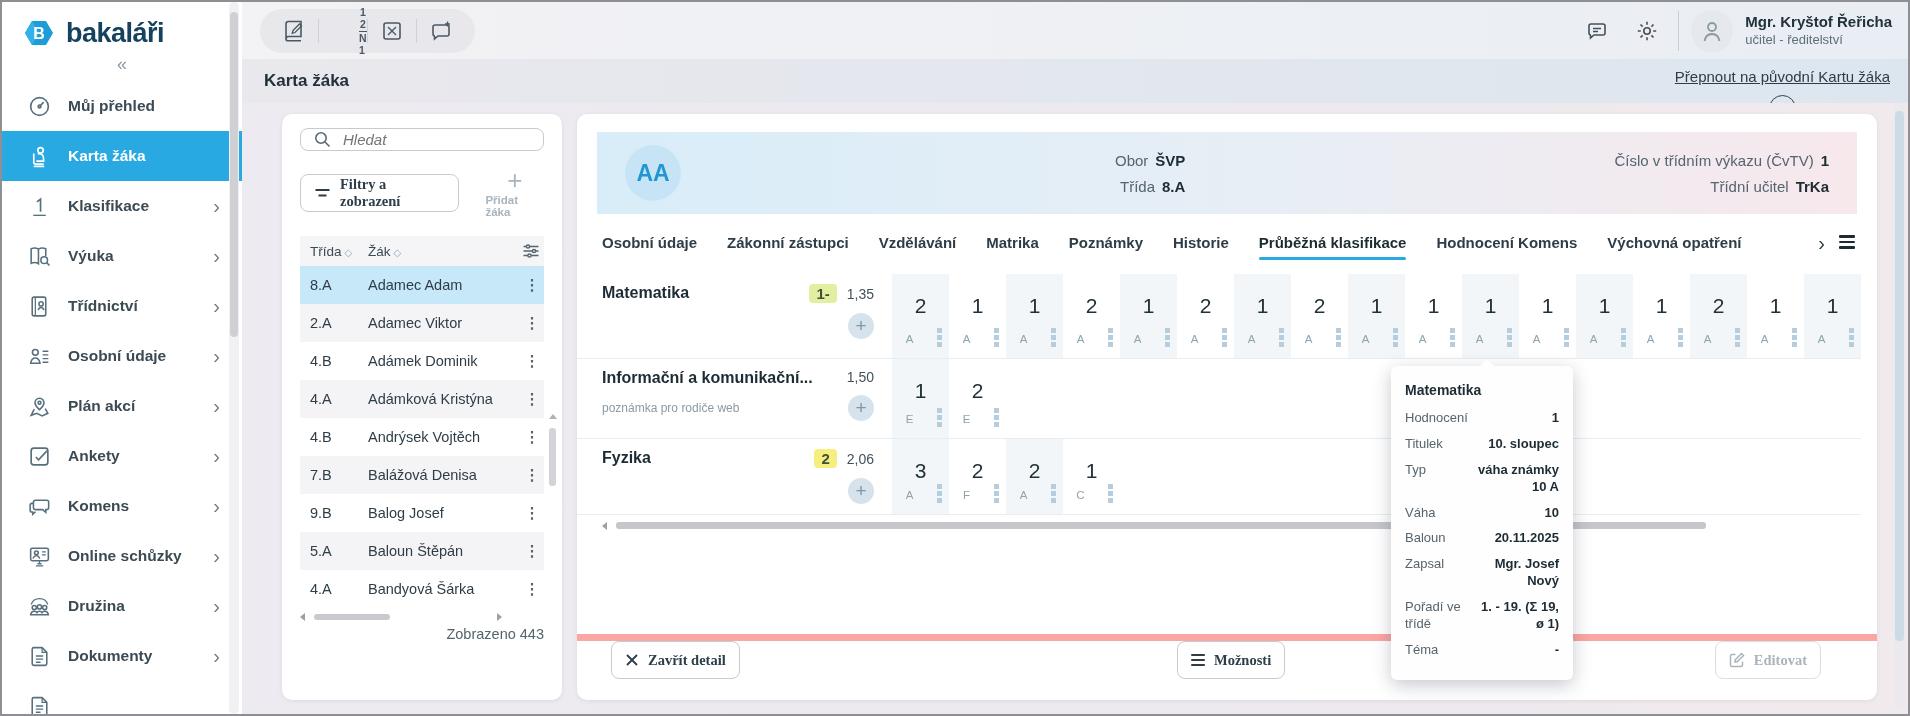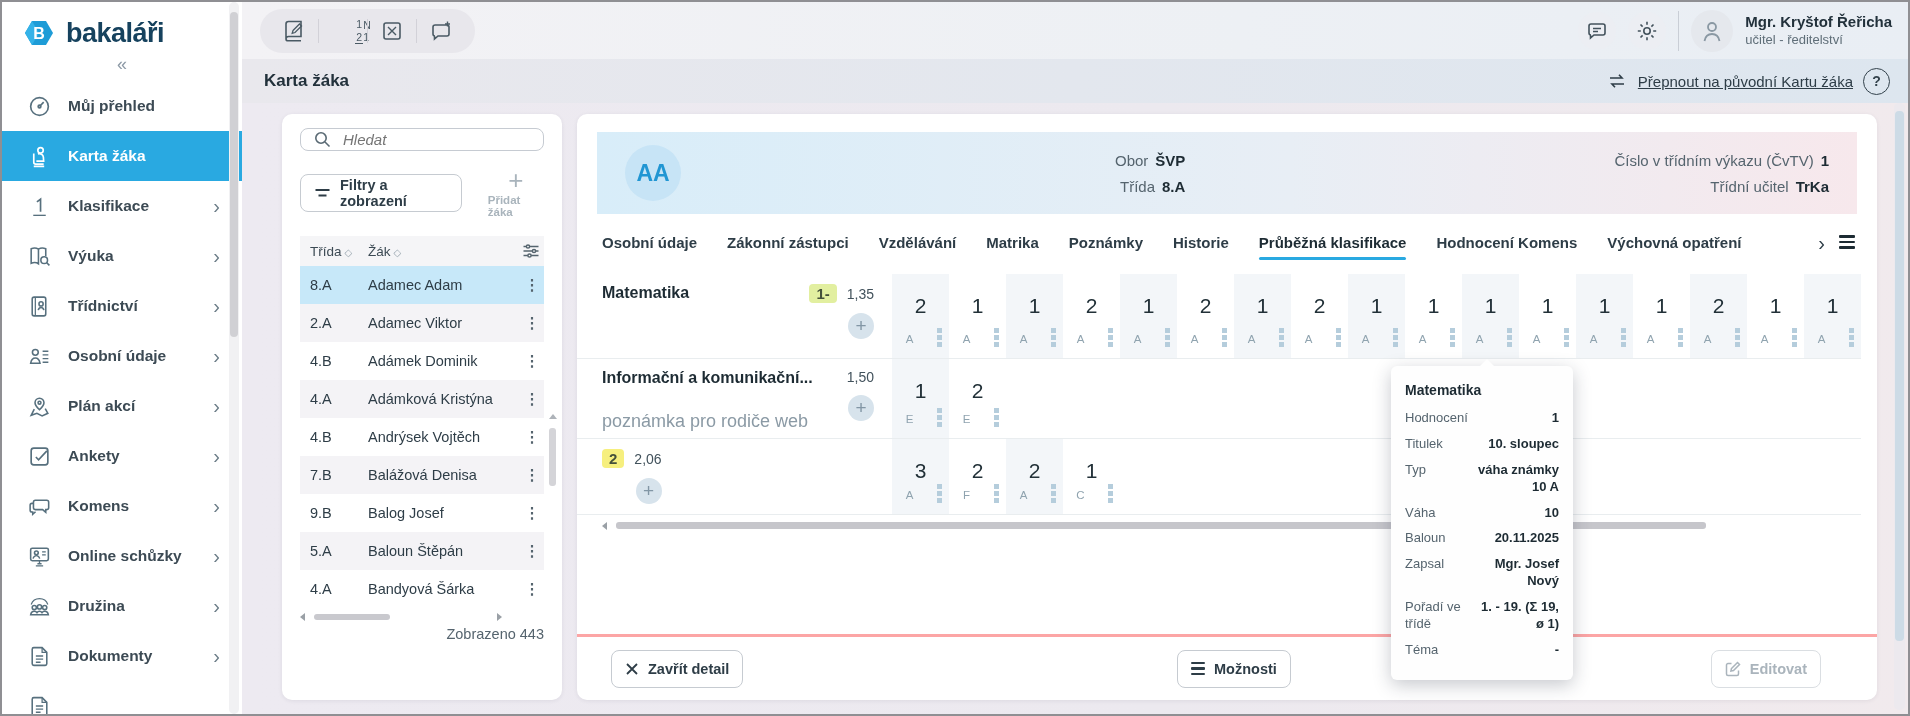--- a/index.html
+++ b/index.html
@@ -21,44 +21,44 @@
   .nav-item.active .nav-label{color:#fff;}
   .sb-scroll{position:absolute;top:0;right:3px;width:10px;height:100%;background:#f1f1f3;border-radius:5px;}
   .sb-thumb{position:absolute;top:10px;left:1px;width:8px;height:325px;background:#d0d0d4;border-radius:4px;}
   
   .main{position:absolute;left:240px;top:0;right:0;bottom:0;}
   .topbar{position:relative;height:57px;background:linear-gradient(90deg,#f3f2f5,#edf0f4 60%,#e9eef4);}
   .toolbar-pill{position:absolute;left:18px;top:7px;height:44px;border-radius:22px;background:#e8e7ec;
                 display:flex;align-items:center;padding:0 10px;}
   .tool-btn{all:unset;width:48px;height:44px;display:flex;align-items:center;justify-content:center;cursor:pointer;color:#4a5a64;}
   .tool-sep{width:1px;height:24px;background:#d2d1d8;}
-  .fraction{display:flex;align-items:center;font-size:10.5px;font-weight:400;line-height:1.15;color:#4a5a64;margin-left:40px;}
+  .fraction{display:flex;flex-direction:column;align-items:center;font-size:10.5px;font-weight:700;line-height:1.15;color:#4a5a64;margin-left:40px;}
   .fraction .top{border-bottom:1.6px solid #4a5a64;padding:0 1px;}
   .topbar-right{position:absolute;right:16px;top:0;height:57px;display:flex;align-items:center;gap:12px;}
   .round-btn{all:unset;width:38px;height:38px;border-radius:50%;background:#eceef3;display:flex;align-items:center;justify-content:center;cursor:pointer;color:#43525c;}
   .tb-sep{width:1px;height:40px;background:#c9ced6;}
   .avatar{width:42px;height:42px;border-radius:50%;background:#e5e8ed;display:flex;align-items:center;justify-content:center;color:#8a98a3;}
   .user-block{line-height:1.25;}
   .user-name{font-size:15px;font-weight:700;color:#22313b;}
   .user-role{font-size:13px;color:#5f6e78;}
   
   .page-header{height:44px;background:linear-gradient(90deg,#e9e8ed,#dde6ef);display:flex;align-items:center;justify-content:space-between;padding:0 18px 0 22px;}
   .page-title{font-size:17px;font-weight:700;color:#22313b;}
-  .ph-right{display:flex;align-items:center;gap:10px;}
+  .ph-right{display:flex;align-items:center;gap:10px;flex-direction:column;}
   .switch-link{font-size:15px;color:#2e3d47;text-decoration:underline;cursor:pointer;}
   .help-btn{all:unset;width:25px;height:25px;border-radius:50%;border:1.7px solid #33424c;display:flex;align-items:center;justify-content:center;font-size:14px;font-weight:700;color:#33424c;cursor:pointer;}
   
   .content{position:absolute;top:101px;left:0;right:0;bottom:0;background:linear-gradient(90deg,#edeaf1,#ece9ef 55%,#f1eaed);}
   .card{position:absolute;background:#fff;border-radius:10px;box-shadow:0 1px 4px rgba(40,40,70,.08);}
   
   .list-card{left:40px;top:11px;width:280px;height:586px;padding:14px 18px 10px;}
   .search-box{display:flex;align-items:center;gap:9px;height:23px;border:1px solid #c6cbd2;border-radius:8px;padding:0 12px;color:#6c7d88;}
   .search-box input{border:none;outline:none;width:100%;font-size:15px;font-style:italic;color:#55646e;background:transparent;font-family:inherit;}
   .filters-row{display:flex;align-items:center;margin-top:16px;gap:18px;}
-  .btn{all:unset;display:flex;align-items:center;gap:9px;height:36px;padding:0 13px;border:1px solid #c6cbd1;border-radius:8px;background:#fff;font-size:14.5px;font-weight:700;color:#2e3d47;cursor:pointer;}
+  .btn{all:unset;display:flex;align-items:center;gap:9px;height:36px;padding:0 13px;border:1px solid #c6cbd1;border-radius:8px;background:#fff;font-size:14.5px;font-weight:700;color:#2e3d47;cursor:pointer;font-family:Liberation Serif, serif;}
   .add-student{display:flex;flex-direction:column;align-items:center;color:#a9b4bc;cursor:pointer;line-height:1;margin-left:8px;}
   .add-student .plus{font-size:26px;font-weight:400;}
   .add-student .lbl{font-size:11.5px;font-weight:700;margin-top:2px;}
   .tbl-head{display:flex;align-items:center;height:30px;margin-top:18px;background:#f5f5f7;font-size:13.5px;color:#3c4a54;padding:0 4px 0 10px;}
   .col-class{width:58px;}
   .sort{color:#9aa7b0;font-size:10px;margin-left:3px;}
   .tbl-head .spacer{flex:1;}
   .s-row{display:flex;align-items:center;height:38px;font-size:14.5px;color:#2e3d47;padding:0 2px 0 10px;cursor:pointer;}
   .s-row:nth-child(even){background:#f4f3f6;}
   .s-row.selected{background:#c7e8f9;}
@@ -93,38 +93,38 @@
   .tab.active{color:#1d2b33;}
   .tab.active::after{content:"";position:absolute;left:0;right:0;bottom:0;height:3.5px;border-radius:2px;background:#29a9e1;}
   .tabs-more{position:absolute;right:52px;top:118px;color:#2e3d47;font-size:20px;cursor:pointer;}
   .tabs-menu{position:absolute;right:22px;top:121px;cursor:pointer;display:flex;flex-direction:column;gap:3px;}
   .tabs-menu i{display:block;width:16px;height:2.6px;background:#1d2b33;border-radius:1px;}
   .grades{position:absolute;left:0;top:160px;right:16px;}
   .subject-row{display:flex;border-bottom:1px solid #e9edef;}
   .subject-meta{width:315px;flex:0 0 315px;display:flex;padding:10px 18px 8px 25px;}
   .sm-left{flex:1;min-width:0;}
   .subj-name{font-size:16px;font-weight:700;color:#1d2b33;white-space:nowrap;}
-  .subj-note{font-size:18px;color:#8b9aa5;margin-top:24px;}
+  .subj-note{font-size:12px;color:#8b9aa5;margin-top:14px;}
   .sm-right{display:flex;flex-direction:column;align-items:flex-end;gap:10px;flex:0 0 auto;}
   .sm-top{display:flex;align-items:center;gap:10px;}
   .badge{border-radius:4px;padding:1px 7px;font-size:15px;font-weight:700;color:#44503a;}
   .avg{font-size:14px;color:#42525c;}
   .plus-btn{all:unset;width:26px;height:26px;border-radius:50%;background:#d7e3ec;color:#8296a5;font-size:19px;display:flex;align-items:center;justify-content:center;cursor:pointer;}
   .cells{display:flex;}
   .cell{width:57px;position:relative;cursor:pointer;}
   .cell.striped{background:#f3f6f9;}
   .cell .gval{position:absolute;top:20px;left:0;right:0;text-align:center;font-size:21px;color:#223138;}
   .cell .gtag{position:absolute;bottom:13px;left:0;right:22px;text-align:center;font-size:11.5px;color:#8fa3af;}
   .cell .gmenu{position:absolute;right:7px;bottom:11px;width:5px;height:5px;background:#b5cddc;
                box-shadow:0 7px 0 #b5cddc,0 14px 0 #b5cddc;transform:translateY(-14px);}
   .row-mat{height:85px;}.row-inf{height:80px;}.row-fyz{height:76px;}
   .grades-hscroll{position:absolute;left:25px;right:48px;top:407px;height:10px;}
   .grades-hscroll .thumb{position:absolute;left:14px;top:1px;width:1090px;height:7px;border-radius:3px;background:#c6c6cb;}
-  .detail-footer{position:absolute;left:0;right:0;bottom:0;height:66px;border-top:3px solid #fca5a5;
-                 display:flex;align-items:center;padding:0 34px;}
+  .detail-footer{position:absolute;left:0;right:0;bottom:0;height:66px;border-top:7px solid #fca5a5;
+                 display:flex;padding:0 34px;}
   .foot-mid{position:absolute;left:600px;}
   .foot-right{position:absolute;right:56px;}
   .btn.disabled{color:#aab4bc;border-color:#dadee2;cursor:default;}
   .hamb{display:flex;flex-direction:column;gap:3px;}
   .hamb i{display:block;width:14px;height:2.2px;background:#2e3d47;border-radius:1px;}
   
   .tooltip{position:absolute;left:814px;top:252px;width:182px;min-height:300px;background:#fefefe;border-radius:6px;
            box-shadow:0 5px 18px rgba(30,40,60,.25);padding:16px 14px 12px;z-index:20;}
   .tooltip::before{content:"";position:absolute;top:-7px;left:88px;width:0;height:0;
                    border-left:8px solid transparent;border-right:8px solid transparent;border-bottom:8px solid #fefefe;}
@@ -637,20 +637,23 @@
                 </div>
                 <div class="cell">
                   <div class="gval">2</div>
                   <div class="gtag">E</div>
                   <span class="gmenu"></span>
                 </div>
               </div>
             </div>
             <div class="subject-row row-fyz">
               <div class="subject-meta">
+                <div class="sm-left">
+                  <div class="subj-name">Fyzika</div>
+                </div>
                 <div class="sm-right">
                   <div class="sm-top">
                     <span class="badge" style="background: rgb(246, 239, 126);">2</span>
                     <span class="avg">2,06</span>
                   </div>
                   <button class="plus-btn">+</button>
                 </div>
               </div>
               <div class="cells">
                 <div class="cell striped">

